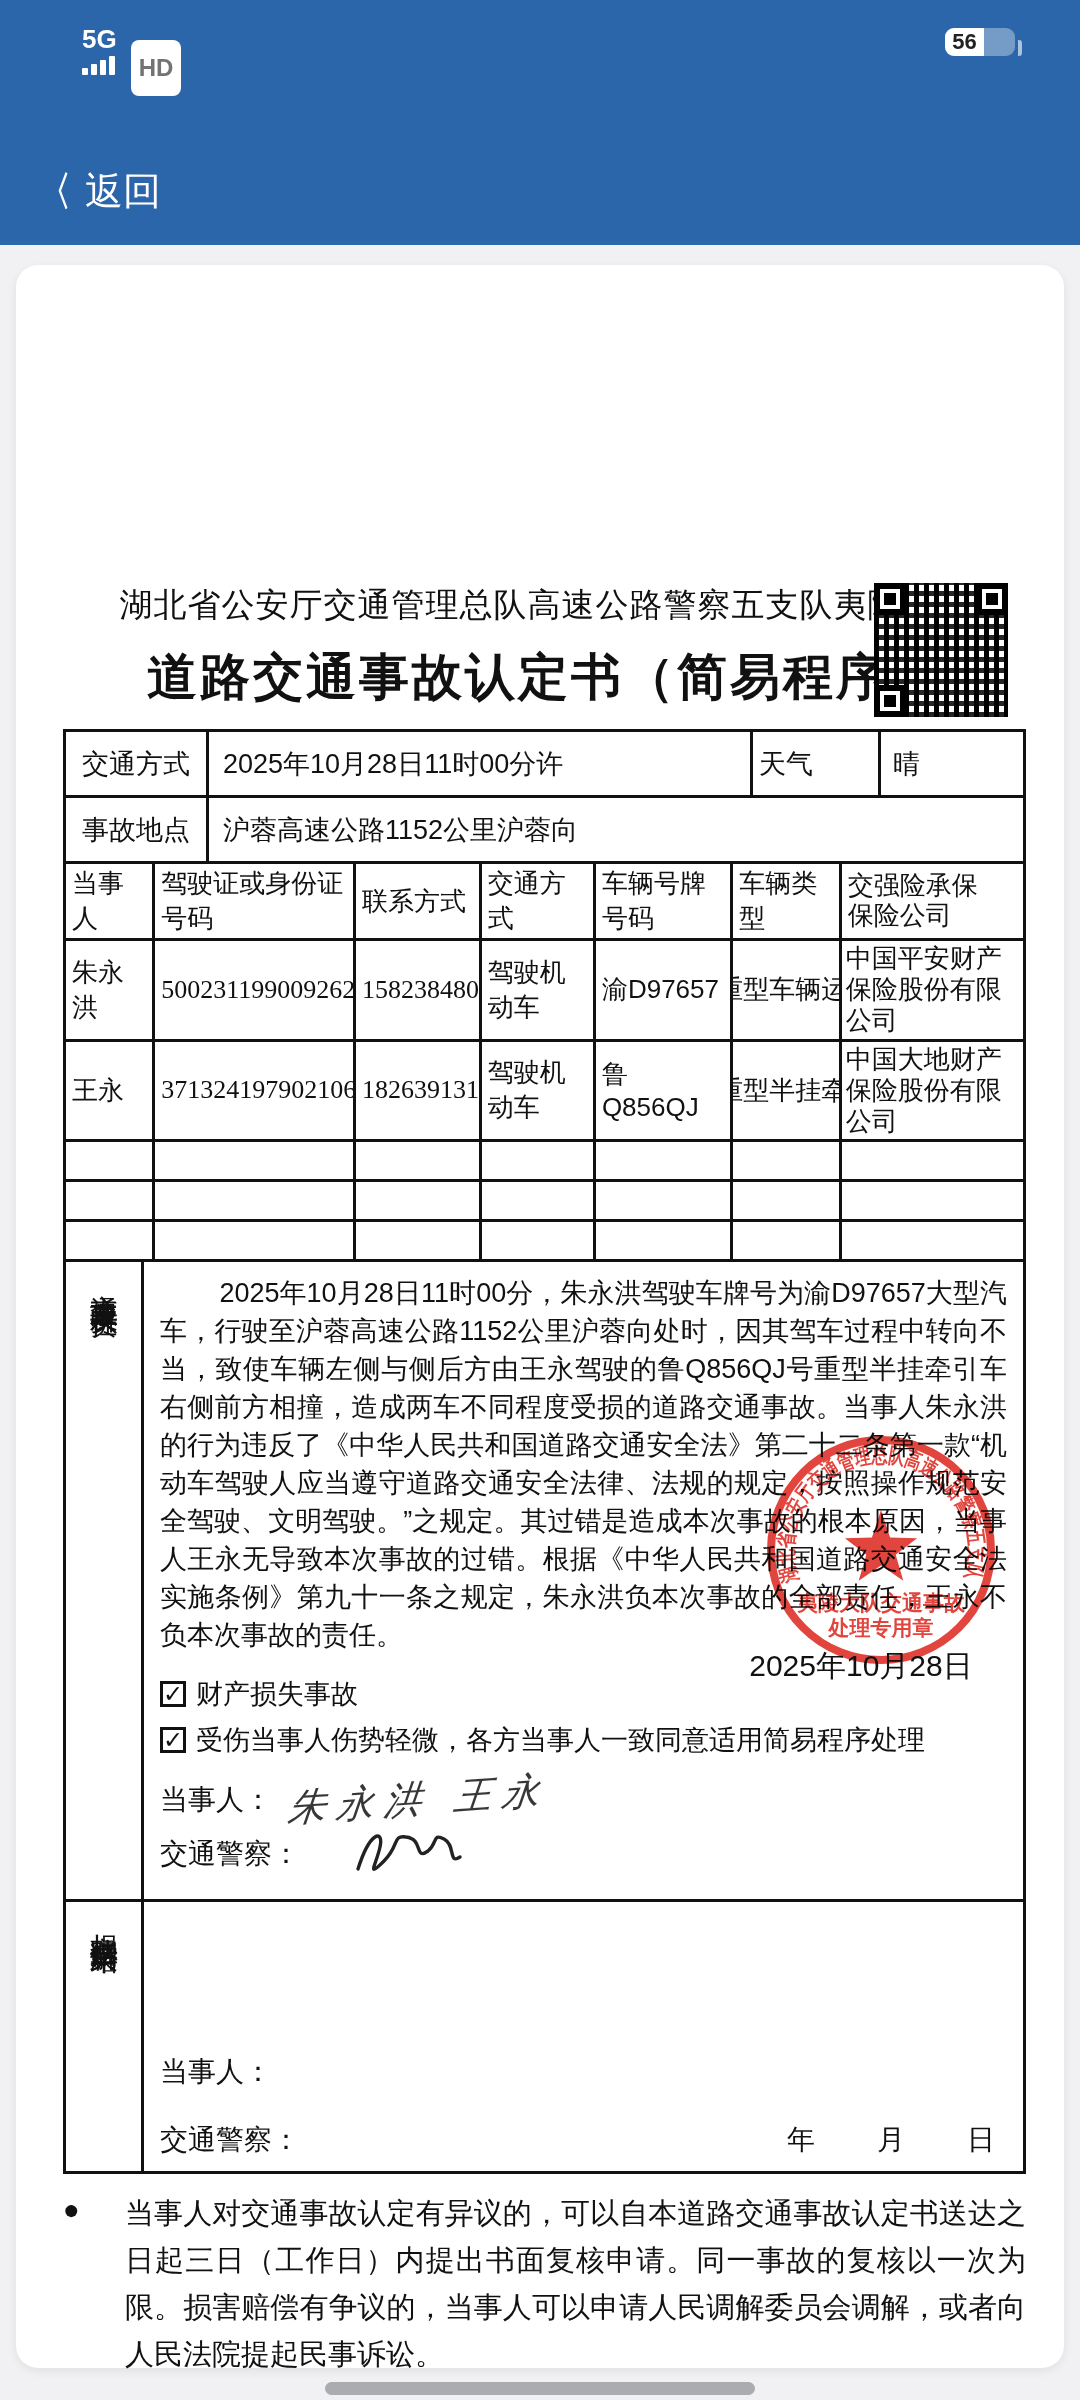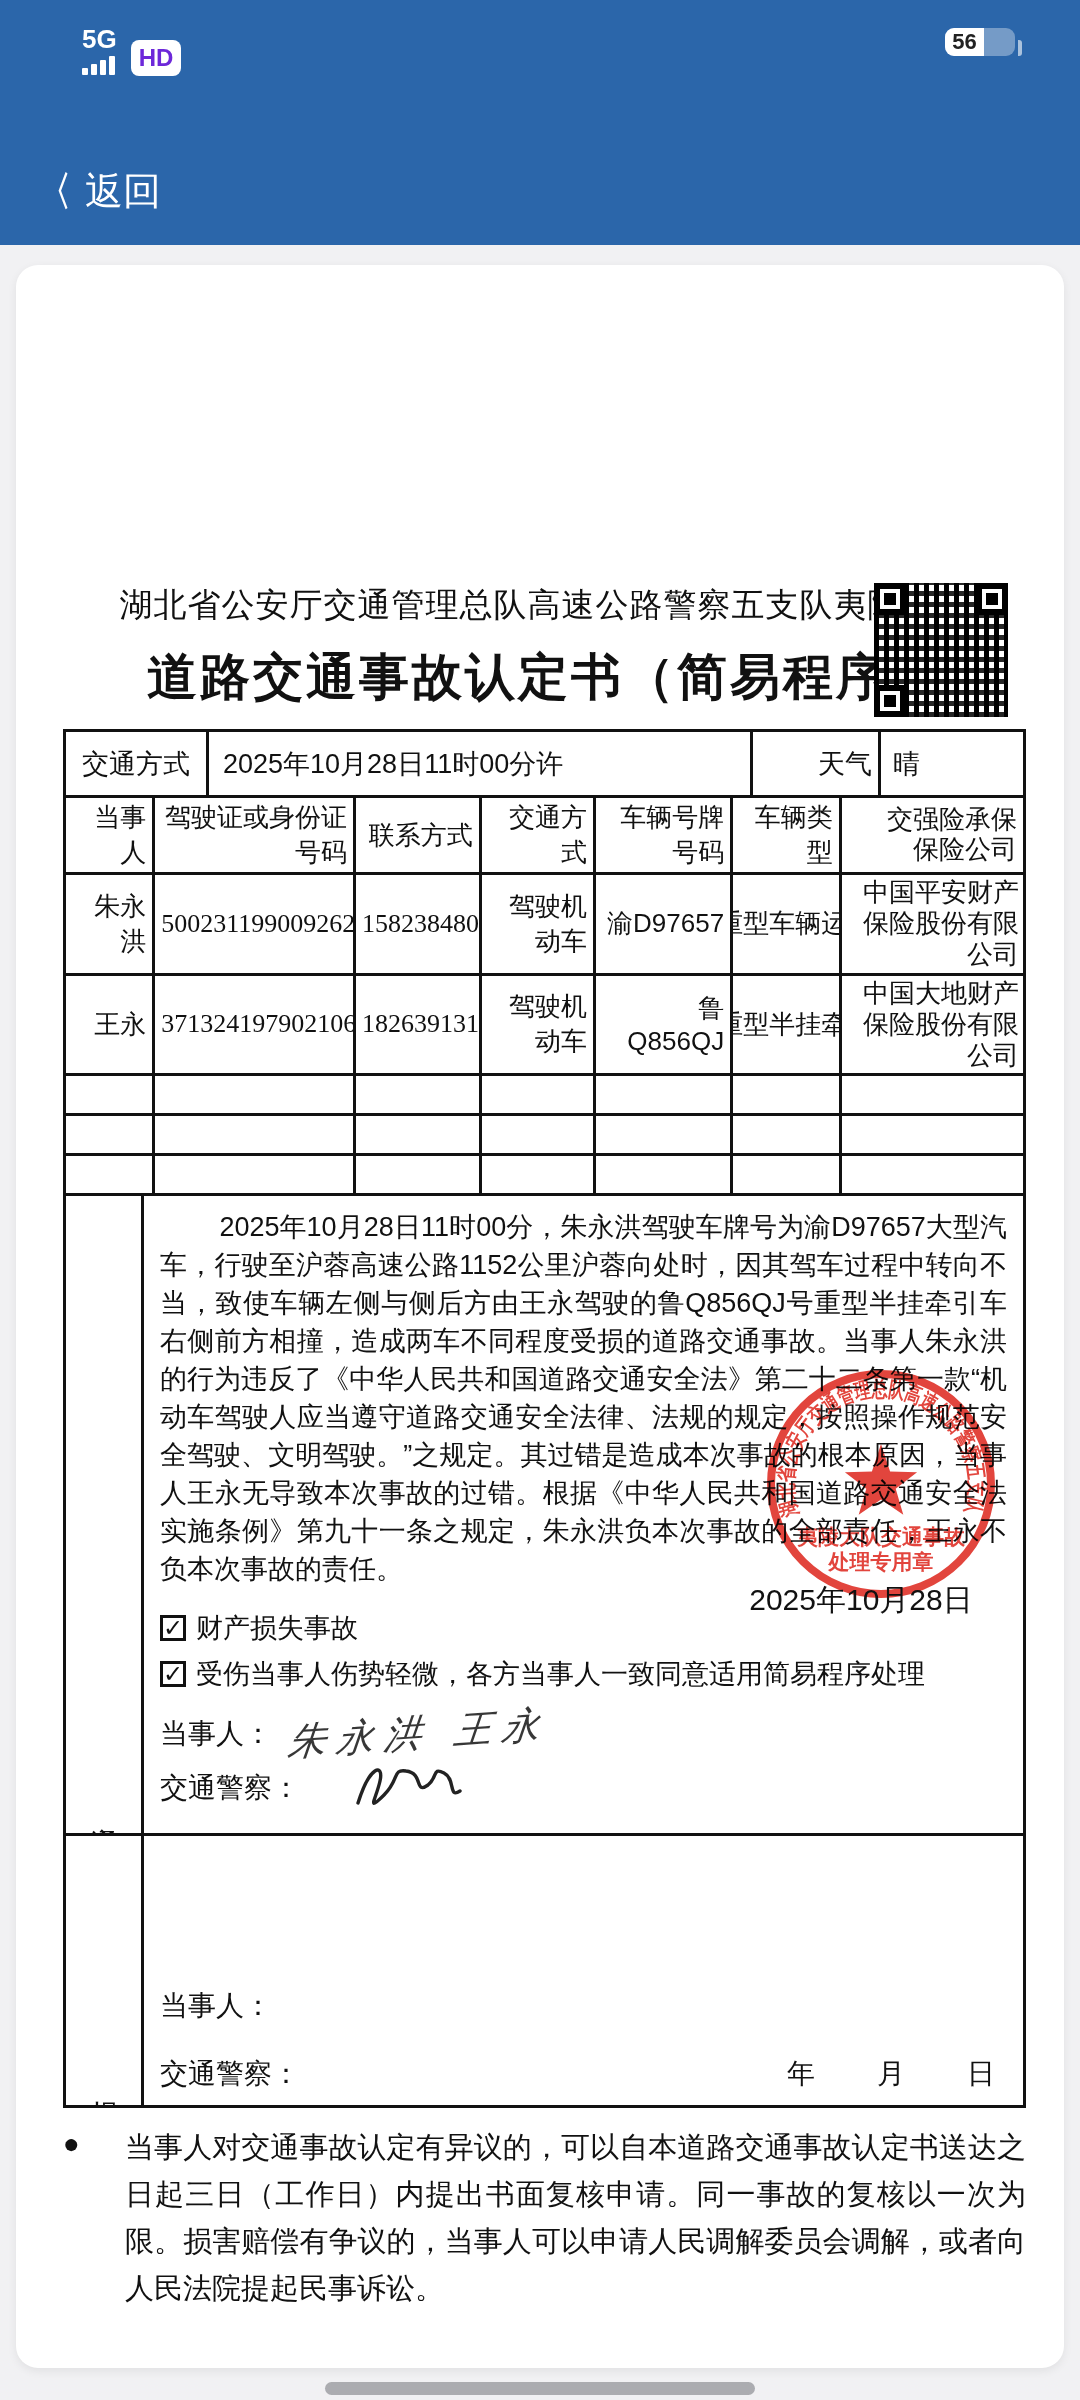--- a/index.html
+++ b/index.html
@@ -9,22 +9,22 @@
   
   .statusbar { height:150px; background:#2B66AA; color:#fff; position:relative;
                font-family:"Liberation Sans","DejaVu Sans",sans-serif; }
   .sb-left { position:absolute; left:82px; top:26px; display:flex; align-items:flex-start; gap:14px; }
   .net-5g { font-size:26px; font-weight:bold; line-height:1; }
   .sig-wrap { display:flex; flex-direction:column; }
   .sig-bars { display:flex; align-items:flex-end; gap:3px; margin-top:4px; }
   .sig-bars i { display:block; width:6px; background:#fff; border-radius:1px; }
   .sig-bars i:nth-child(1){height:7px} .sig-bars i:nth-child(2){height:11px}
   .sig-bars i:nth-child(3){height:15px} .sig-bars i:nth-child(4){height:19px}
-  .hd-badge { background:#fff; color:#6d28d9; font-weight:bold; font-size:24px;
-              border-radius:8px; padding:6px 8px; line-height:1; margin-top:14px; }
+  .hd-badge { background:#fff; color:#737373; font-weight:bold; font-size:24px;
+              border-radius:8px; padding:16px 8px; line-height:1; margin-top:14px; }
   .sb-time { position:absolute; left:0; right:0; top:22px; text-align:center;
              font-size:42px; font-weight:bold; letter-spacing:1px; }
   .battery { position:absolute; right:65px; top:28px; width:70px; height:28px;
              border-radius:9px; overflow:hidden; display:flex; background:rgba(255,255,255,.35); }
   .battery .fill { width:56%; background:#fff; color:#222; font-size:22px; font-weight:bold;
                    display:flex; align-items:center; justify-content:center; }
   .bat-nub { position:absolute; right:58px; top:40px; width:4px; height:16px;
              background:rgba(255,255,255,.6); border-radius:0 3px 3px 0; }
 
   .navbar { height:95px; background:#2B66AA; position:relative; color:#fff;
@@ -51,21 +51,21 @@
           repeating-linear-gradient(0deg, rgba(0,0,0,.85) 0 5px, transparent 5px 11px),
           repeating-linear-gradient(90deg, #000 0 5px, #fff 5px 10px);
   }
   .qr .finder { position:absolute; width:32px; height:32px; background:#fff; border:6px solid #000; }
   .qr .finder i { position:absolute; left:4px; top:4px; width:12px; height:12px; background:#000; display:block; }
   .qr .f-tl { left:0; top:0; } .qr .f-tr { right:0; top:0; } .qr .f-bl { left:0; bottom:0; }
 
   
   table { border-collapse:collapse; width:100%; table-layout:fixed; }
   td, th { border:3px solid #111; font-weight:normal; font-size:27px; padding:2px 6px;
-           text-align:right; vertical-align:middle; overflow:hidden; }
+           text-align:left; vertical-align:middle; overflow:hidden; }
   .tbl-info { margin-top:18px; }
   .tbl-info td { height:66px; }
   .td-label { width:143px; text-align:center; }
   .td-value { text-align:left; padding-left:14px; font-family:"Liberation Sans","DejaVu Sans",sans-serif; }
   .td-weather { width:128px; } .td-sky { width:145px; text-align:left; padding-left:12px;
            font-family:"Liberation Sans","DejaVu Sans",sans-serif; }
 
   .tbl-party th { height:64px; font-size:26px; }
   .tbl-party td { height:58px; font-size:26px; }
   .tbl-party .h-empty td { height:40px; }
@@ -165,20 +165,24 @@
     <div class="doc-title">道路交通事故认定书（简易程序）</div>
 
     <table class="tbl-info">
       <tbody>
           <tr>
         <td class="td-label">交通方式</td>
         <td class="td-value">2025年10月28日11时00分许</td>
         <td class="td-weather">天气</td>
         <td class="td-sky">晴</td>
       </tr>
+      <tr>
+        <td class="td-label">事故地点</td>
+        <td class="td-value" colspan="3">沪蓉高速公路1152公里沪蓉向</td>
+      </tr>
     </tbody>
       </table>
 
     <table class="tbl-party" style="margin-top:-3px">
       <tbody>
           <tr>
         <th class="c1">当事人</th>
         <th class="c2">驾驶证或身份证号码</th>
         <th class="c3">联系方式</th>
         <th class="c4">交通方式</th>

